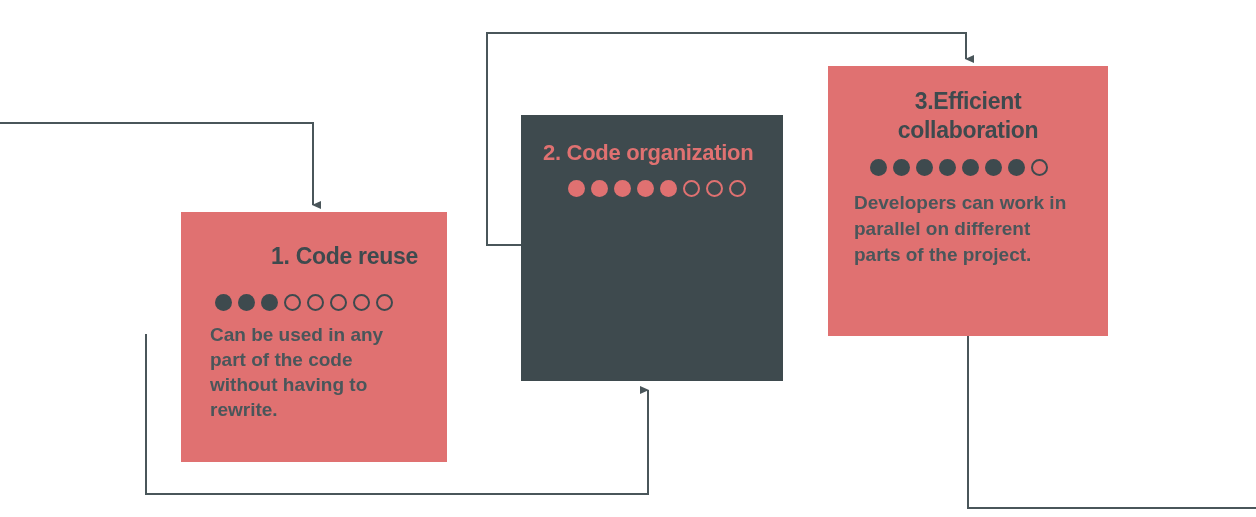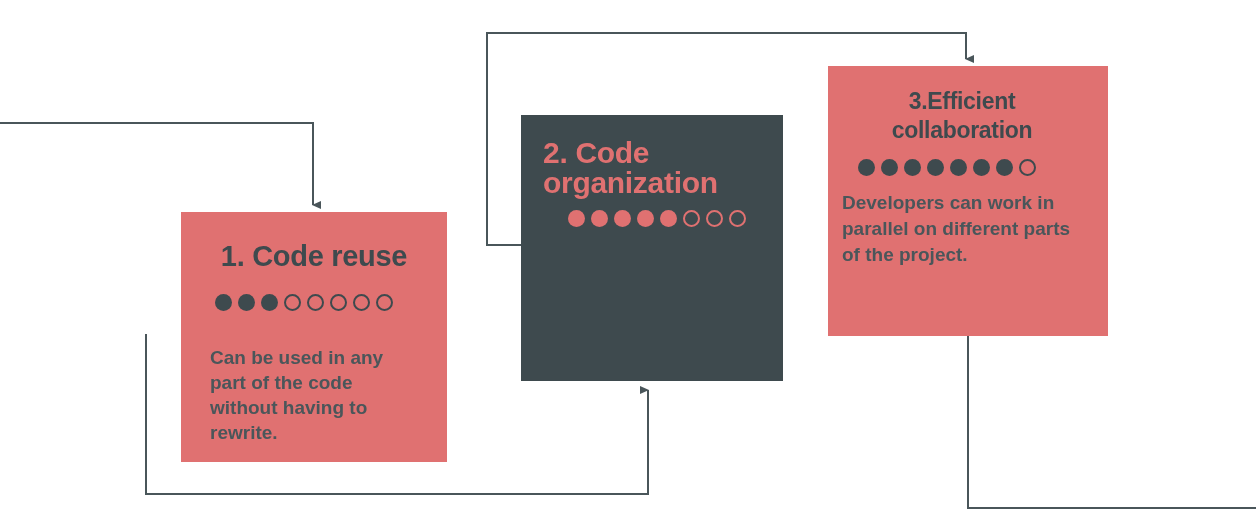--- a/index.html
+++ b/index.html
@@ -55,48 +55,48 @@
   
   #card-1 {
     left: 181px;
     top: 212px;
     width: 266px;
     height: 250px;
     background: #e07171;
     padding: 30px 29px 0 29px;
   }
   #card-1 .card-title {
-    font-size: 29px;
+    font-size: 23px;
     line-height: 28px;
     color: #3e4a4e;
-    text-align: center;
+    text-align: right;
   }
   #card-1 .dots {
     margin: 24px 0 0 5px;
   }
   #card-1 .dot.filled { background: #3e4a4e; }
   #card-1 .dot.empty  { background: transparent; border: 2px solid #3e4a4e; }
   #card-1 .card-body {
-    margin-top: 34px;
+    margin-top: 11px;
     font-size: 19px;
     line-height: 25px;
     color: #4a565a;
   }
 
   
   #card-2 {
     left: 521px;
     top: 115px;
     width: 262px;
     height: 266px;
     background: #3e4a4e;
     padding: 23px 22px 0 22px;
   }
   #card-2 .card-title {
-    font-size: 30px;
+    font-size: 22px;
     line-height: 30px;
     color: #e07171;
     text-align: left;
   }
   #card-2 .dots {
     margin: 12px 0 0 25px;
   }
   #card-2 .dot.filled { background: #e07171; }
   #card-2 .dot.empty  { background: transparent; border: 2px solid #e07171; }
   #card-2 .card-body {
@@ -106,21 +106,21 @@
     color: #e07171;
   }
 
   
   #card-3 {
     left: 828px;
     top: 66px;
     width: 280px;
     height: 270px;
     background: #e07171;
-    padding: 21px 26px 0 14px;
+    padding: 21px 26px 0 26px;
   }
   #card-3 .card-title {
     font-size: 23px;
     line-height: 29px;
     color: #3e4a4e;
     text-align: center;
   }
   #card-3 .dots {
     margin: 14px 0 0 16px;
   }

